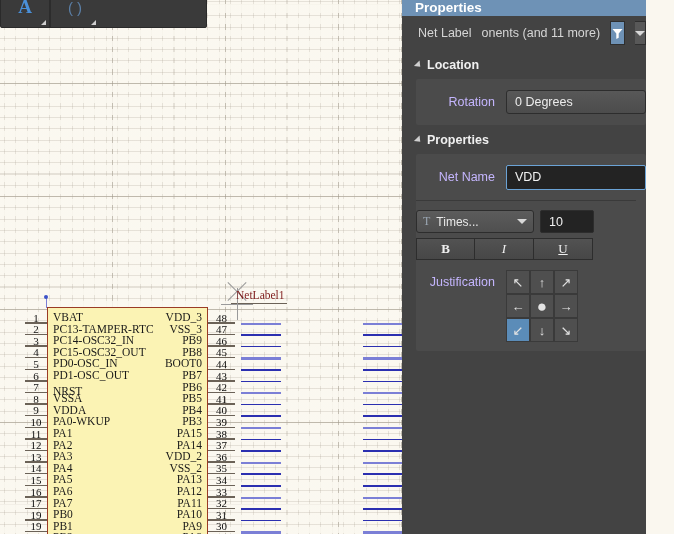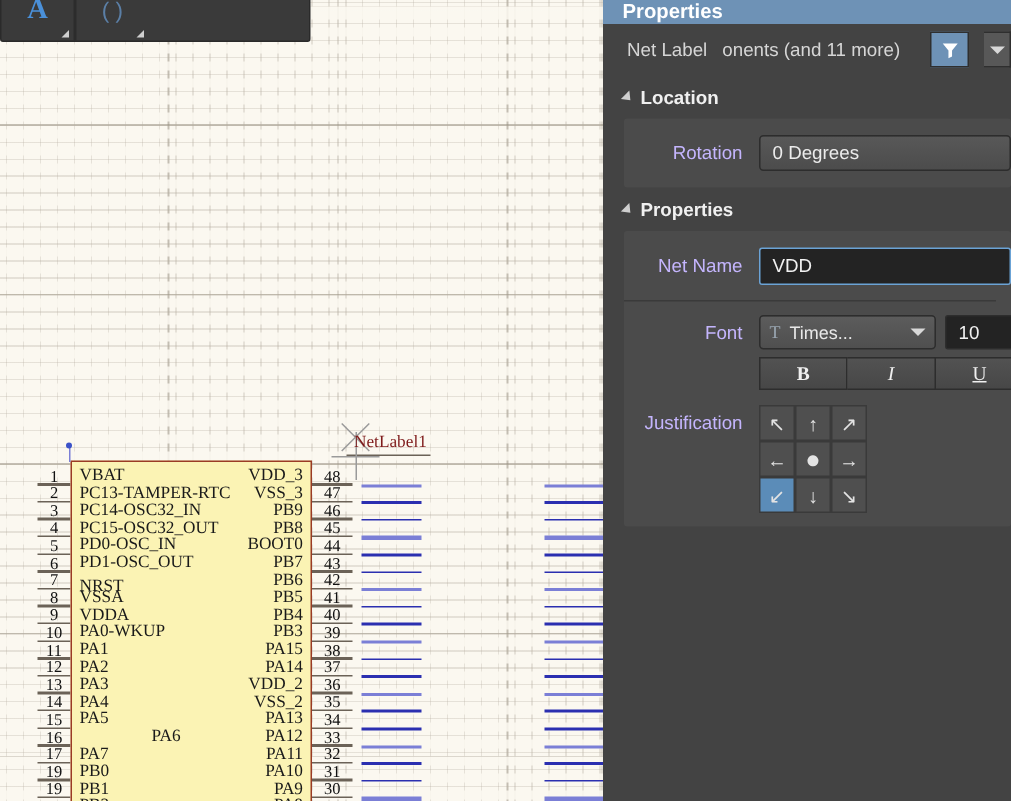--- a/index.html
+++ b/index.html
@@ -83,21 +83,21 @@
   #crosshair .h{left:0;top:15.5px;width:32px;height:1px;}
   #crosshair .v{left:15.5px;top:0;width:1px;height:32px;}
   #crosshair .d1{left:3px;top:3px;width:26px;height:1px;transform:rotate(45deg);transform-origin:center;}
   #crosshair .d2{left:3px;top:3px;width:26px;height:1px;transform:rotate(-45deg);transform-origin:center;}
   
   #junction{position:absolute;left:44px;top:295px;width:4px;height:4px;border-radius:50%;background:#3b52c8;z-index:5;}
   #junction-stem{position:absolute;left:45.5px;top:298px;width:1.3px;height:10px;background:#7b7fd6;z-index:4;}
 
   
   #panel{
-    position:absolute;left:402px;top:0;width:272px;height:534px;
+    position:absolute;left:402px;top:0;width:244px;height:534px;
     background:#434343;color:#e6e6e6;overflow:hidden;
     font-family:"Liberation Sans",sans-serif;
   }
   #panel-header{
     height:16px;background:#6e92b6;color:#ffffff;
     font-size:13.5px;font-weight:bold;line-height:16px;padding:0 0 0 13px;
     overflow:hidden;box-sizing:border-box;
   }
   #panel-body{padding:0 0 0 0;}
 
@@ -450,21 +450,21 @@
         </div>
         <div class="pinrow" style="top: 142.2px;">
           <span class="pn-left">PA3</span>
         </div>
         <div class="pinrow" style="top: 153.8px;">
           <span class="pn-left">PA4</span>
         </div>
         <div class="pinrow" style="top: 165.4px;">
           <span class="pn-left">PA5</span>
         </div>
-        <div class="pinrow" style="top: 177px; margin-left: 48px;">
+        <div class="pinrow" style="top: 177px;">
           <span class="pn-left">PA6</span>
         </div>
         <div class="pinrow" style="top: 188.6px;">
           <span class="pn-left">PA7</span>
         </div>
         <div class="pinrow" style="top: 200.2px;">
           <span class="pn-left">PB0</span>
         </div>
         <div class="pinrow" style="top: 211.8px;">
           <span class="pn-left">PB1</span>
@@ -584,21 +584,20 @@
         <div class="ctrl">
           <div class="textbox">
             <span>VDD</span>
           </div>
         </div>
       </div>
 
       <div class="divider"></div>
 
       <div class="field-row" style="align-items:flex-start;">
-        <div class="field-label top">Font</div>
         <div class="ctrl">
           <div style="display:flex;gap:6px;align-items:center;">
             <div class="font-combo">
               <span class="tglyph">T</span>
               <span>Times...</span>
               <i class="caret-dn"></i>
             </div>
             <div class="size-box">
               <span>10</span>
             </div>

